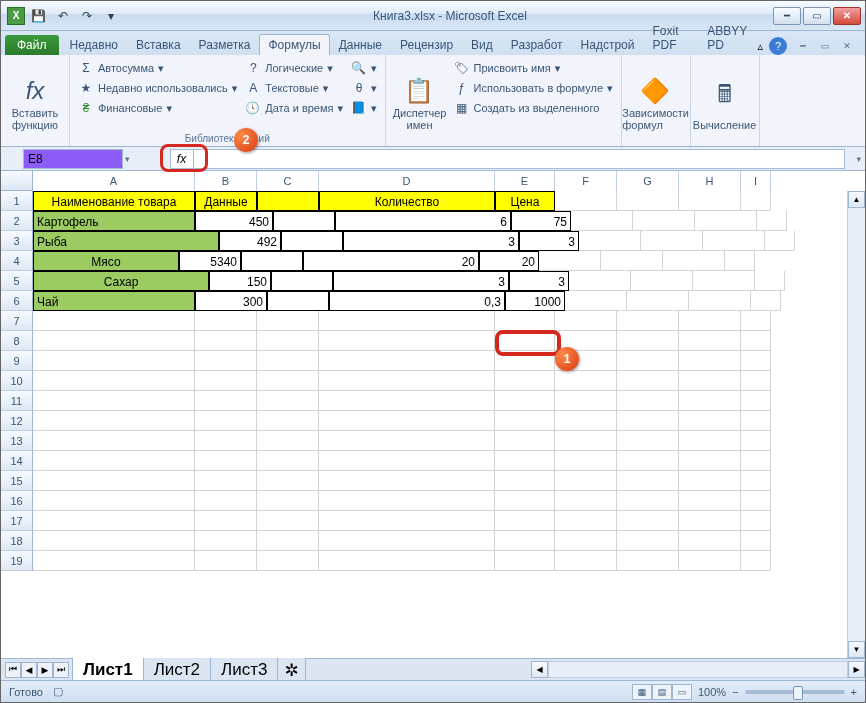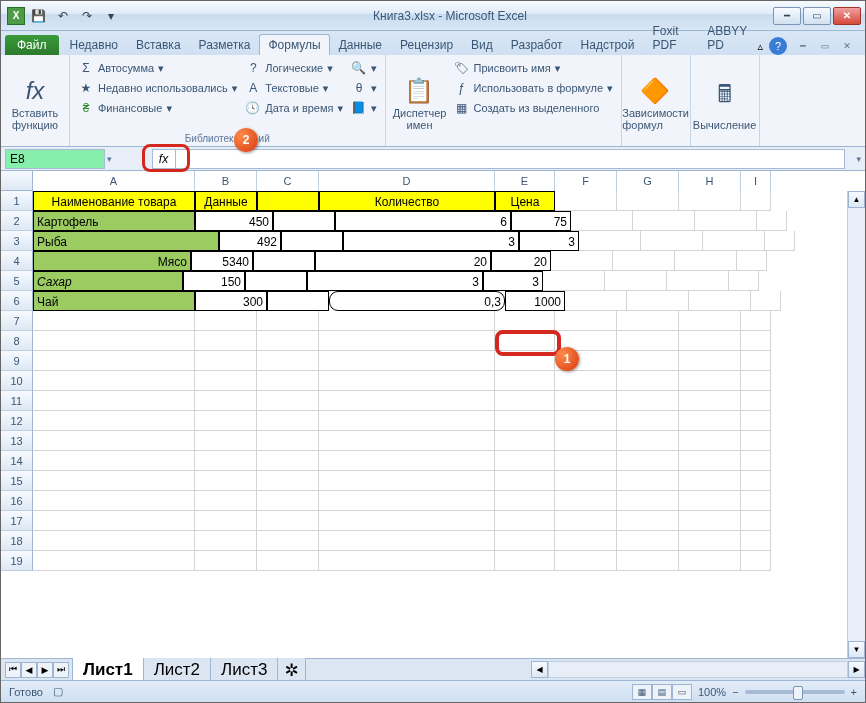--- a/index.html
+++ b/index.html
@@ -22,21 +22,21 @@
 .ribbon{background:#f1f5fb;border-bottom:1px solid #9db6d4;height:92px;display:flex;font-size:11px;color:#3b5675;}
 .group{border-right:1px solid #c8d7e8;padding:2px 6px 0;display:flex;flex-direction:column;position:relative;}
 .group-label{text-align:center;font-size:10px;color:#5a7699;padding:2px 0;}
 .group-content{flex:1;display:flex;gap:4px;}
 .big-btn{display:flex;flex-direction:column;align-items:center;justify-content:center;width:56px;gap:2px;padding-top:4px;}
 .big-btn .ico{font-size:24px;}
 .small-list{display:flex;flex-direction:column;gap:2px;padding-top:2px;}
 .small-btn{display:flex;align-items:center;gap:4px;padding:1px 2px;white-space:nowrap;}
 .small-btn .ico{width:16px;height:16px;display:inline-flex;align-items:center;justify-content:center;font-size:12px;}
 .formula-bar{height:24px;background:#e8eef7;border-bottom:1px solid #9db6d4;display:flex;align-items:center;position:relative;}
-.name-box{width:100px;height:20px;background:#86efac;border:1px solid #a7bcd4;margin-left:4px;font-size:12px;padding:1px 4px;display:flex;align-items:center;}
+.name-box{width:100px;height:20px;background:#8b5cf6;border:1px solid #a7bcd4;margin-left:22px;font-size:12px;padding:1px 4px;display:flex;align-items:center;}
 .fx-area{display:flex;align-items:center;margin-left:40px;position:relative;}
 .fx-btn{width:24px;height:20px;display:flex;align-items:center;justify-content:center;font-style:italic;font-size:12px;border:1px solid #a7bcd4;background:#fff;position:relative;z-index:3;}
 .formula-input{flex:1;height:20px;background:#fff;border:1px solid #a7bcd4;border-left:none;margin-right:20px;}
 .callout{position:absolute;border:3px solid #d4281e;border-radius:8px;pointer-events:none;z-index:2;}
 .badge{position:absolute;width:24px;height:24px;border-radius:50%;background:radial-gradient(circle at 30% 30%,#ff8a4a,#d83a10);color:#fff;font-size:12px;font-weight:bold;display:flex;align-items:center;justify-content:center;box-shadow:1px 1px 3px rgba(0,0,0,0.4);z-index:4;}
 .grid-area{flex:1;display:flex;overflow:hidden;background:#fff;position:relative;}
 .corner{width:32px;height:20px;background:linear-gradient(#f7faff,#dde8f4);border-right:1px solid #9db6d4;border-bottom:1px solid #9db6d4;}
 .col-h{border-right:1px solid #bfcfdf;text-align:center;font-size:11px;color:#3b5675;line-height:20px;}
 .row-h{width:32px;height:20px;background:linear-gradient(#f7faff,#dde8f4);border-right:1px solid #9db6d4;border-bottom:1px solid #bfcfdf;text-align:center;font-size:11px;color:#3b5675;line-height:20px;}
 .grid-row{display:flex;height:20px;}
@@ -241,48 +241,48 @@
             <div class="cell data-cell" style="width: 62px;"></div>
             <div class="cell data-cell" style="width: 176px;">3</div>
             <div class="cell data-cell" style="width: 60px;">3</div>
             <div class="cell " style="width: 62px;"></div>
             <div class="cell " style="width: 62px;"></div>
             <div class="cell " style="width: 62px;"></div>
             <div class="cell " style="width: 30px;"></div>
           </div>
           <div class="grid-row">
             <div class="row-h">4</div>
-            <div class="cell name-cell" style="width: 158px; text-align: right;">Мясо</div>
+            <div class="cell name-cell" style="width: 146px; text-align: center;">Мясо</div>
             <div class="cell data-cell" style="width: 62px;">5340</div>
             <div class="cell data-cell" style="width: 62px;"></div>
             <div class="cell data-cell" style="width: 176px;">20</div>
             <div class="cell data-cell" style="width: 60px;">20</div>
             <div class="cell " style="width: 62px;"></div>
             <div class="cell " style="width: 62px;"></div>
             <div class="cell " style="width: 62px;"></div>
             <div class="cell " style="width: 30px;"></div>
           </div>
           <div class="grid-row">
             <div class="row-h">5</div>
-            <div class="cell name-cell" style="width: 150px; text-align: left; font-style: italic;">Сахар</div>
+            <div class="cell name-cell" style="width: 176px; text-align: center;">Сахар</div>
             <div class="cell data-cell" style="width: 62px;">150</div>
             <div class="cell data-cell" style="width: 62px;"></div>
             <div class="cell data-cell" style="width: 176px;">3</div>
             <div class="cell data-cell" style="width: 60px;">3</div>
             <div class="cell " style="width: 62px;"></div>
             <div class="cell " style="width: 62px;"></div>
             <div class="cell " style="width: 62px;"></div>
             <div class="cell " style="width: 30px;"></div>
           </div>
           <div class="grid-row">
             <div class="row-h">6</div>
             <div class="cell name-cell" style="width: 162px; text-align: left;">Чай</div>
             <div class="cell data-cell" style="width: 72px;">300</div>
             <div class="cell data-cell" style="width: 62px;"></div>
-            <div class="cell data-cell" style="width: 176px; border-radius: 9px;">0,3</div>
+            <div class="cell data-cell" style="width: 176px;">0,3</div>
             <div class="cell data-cell" style="width: 60px;">1000</div>
             <div class="cell " style="width: 62px;"></div>
             <div class="cell " style="width: 62px;"></div>
             <div class="cell " style="width: 62px;"></div>
             <div class="cell " style="width: 30px;"></div>
           </div>
           <div class="grid-row">
             <div class="row-h">7</div>
             <div class="cell " style="width: 162px;"></div>
             <div class="cell " style="width: 62px;"></div>

